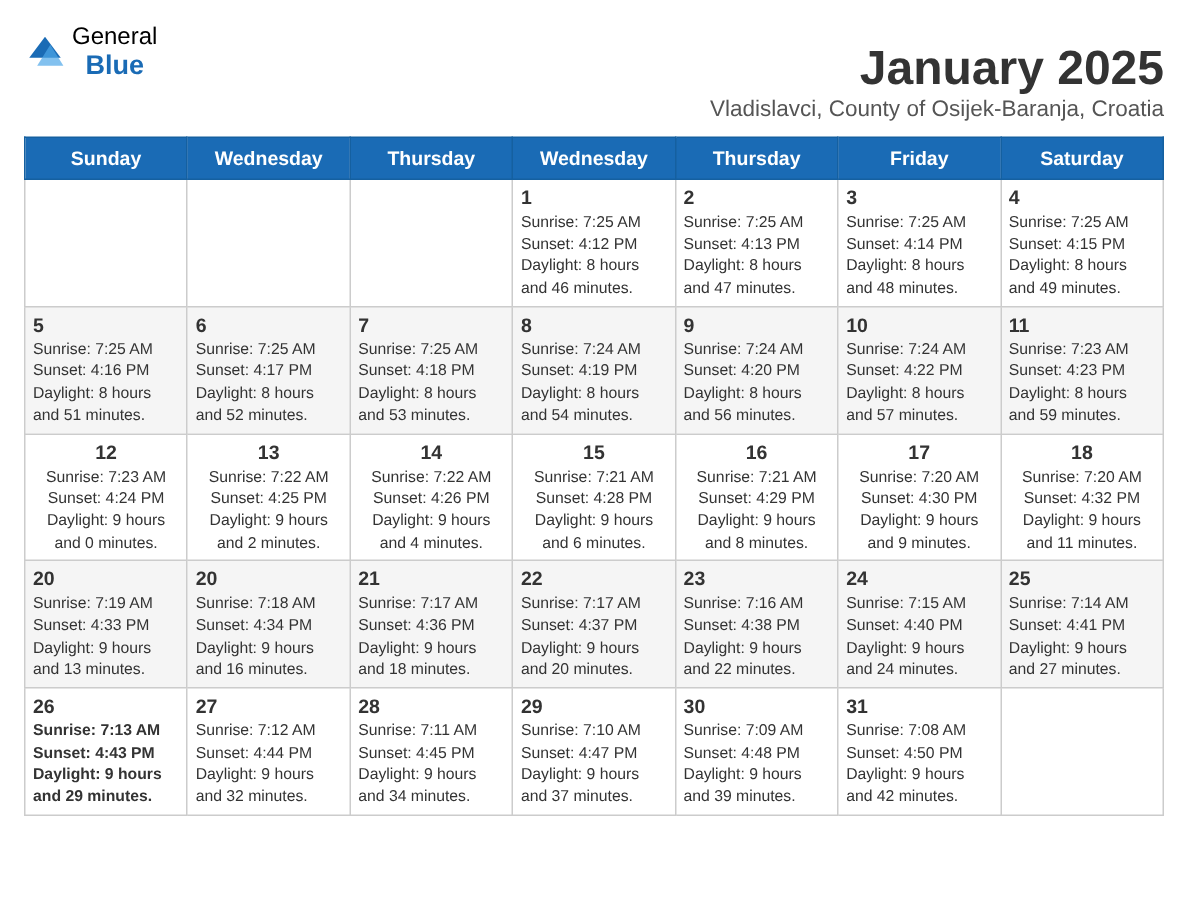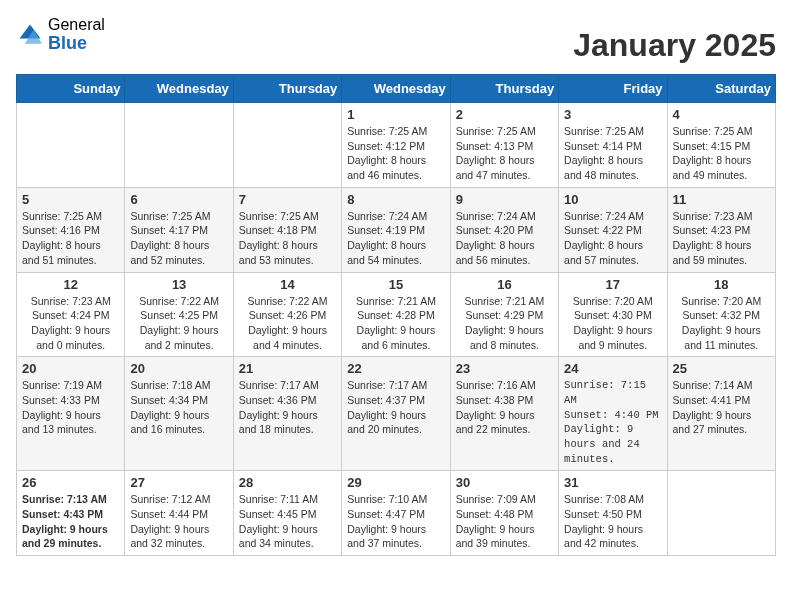--- a/index.html
+++ b/index.html
@@ -18,20 +18,21 @@
     }
     .logo {
       display: flex;
       align-items: center;
       gap: 4px;
     }
     .logo-text {
       display: flex;
       flex-direction: column;
       line-height: 1.1;
+      text-align: center;
     }
     .logo-blue {
       font-size: 18px;
       font-weight: bold;
       color: #1a6bb5;
     }
     .logo-icon {
       width: 28px;
       height: 28px;
     }
@@ -52,21 +53,21 @@
       width: 100%;
       border-collapse: collapse;
       border: 1px solid #ccc;
     }
     .calendar th {
       background: #1a6bb5;
       color: #fff;
       font-size: 13px;
       font-weight: bold;
       padding: 6px 4px;
-      text-align: right;
+      text-align: center;
       border: 1px solid #1560a0;
     }
     .calendar td {
       border: 1px solid #ccc;
       vertical-align: top;
       padding: 4px 5px;
       width: calc(100% / 7);
       min-height: 80px;
       background: #fff;
     }
@@ -111,20 +112,21 @@
       <polygon points="16,4 28,20 4,20" fill="#1a6bb5"></polygon>
       <polygon points="20,10 30,26 10,26" fill="#4da6e8" opacity="0.7"></polygon>
     </svg>
     <div class="logo-text">
       <span>General</span>
       <span class="logo-blue">Blue</span>
     </div>
   </div>
   <div class="title-block">
     <div class="month-year">January 2025</div>
+    <div class="location">Vladislavci, County of Osijek-Baranja, Croatia</div>
   </div>
 </div>
 
 <table class="calendar">
   <thead>
     <tr>
     <th>Sunday</th>
         <th>Wednesday</th>
         <th>Thursday</th>
         <th>Wednesday</th>
@@ -277,21 +279,21 @@
 Daylight: 9 hours and 20 minutes.</div>
         </td>
         <td>
           <div class="day-number">23</div>
           <div class="day-info" style="white-space: pre-line;">Sunrise: 7:16 AM
 Sunset: 4:38 PM
 Daylight: 9 hours and 22 minutes.</div>
         </td>
         <td>
           <div class="day-number">24</div>
-          <div class="day-info" style="white-space: pre-line; font-family: Liberation Mono, monospace;">Sunrise: 7:15 AM
+          <div class="day-info" style="white-space: pre-line;">Sunrise: 7:15 AM
 Sunset: 4:40 PM
 Daylight: 9 hours and 24 minutes.</div>
         </td>
         <td>
           <div class="day-number">25</div>
           <div class="day-info" style="white-space: pre-line;">Sunrise: 7:14 AM
 Sunset: 4:41 PM
 Daylight: 9 hours and 27 minutes.</div>
         </td>
       </tr>

